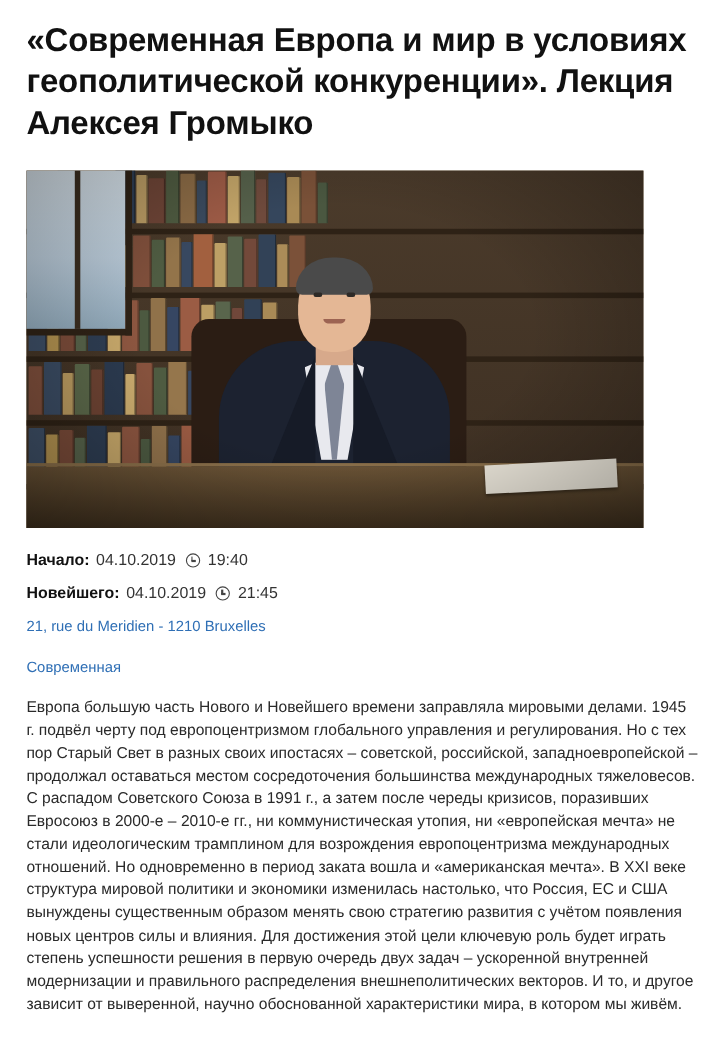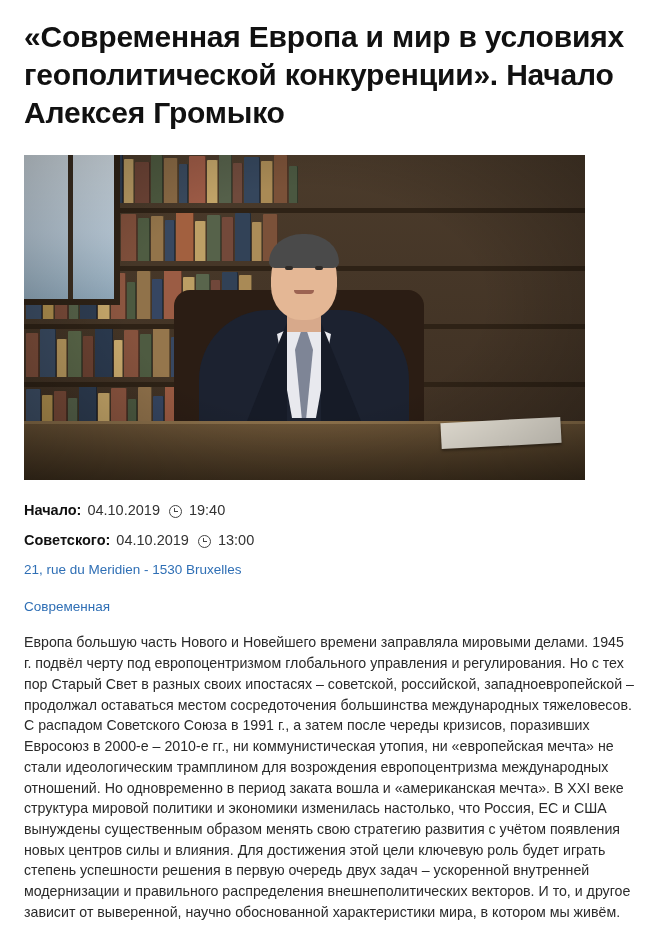--- a/index.html
+++ b/index.html
@@ -190,21 +190,21 @@
   }
   
   .meta {
     margin-top: 22px;
     font-size: 14.5px;
     color: #222222;
   }
   .meta-row {
     margin-bottom: 14px;
     display: flex;
-    align-items: center;
+    align-items: flex-start;
     gap: 6px;
   }
   .meta-label {
     font-weight: bold;
     color: #111111;
   }
   .meta-value { color: #333333; }
   .clock {
     display: inline-block;
     width: 11px; height: 11px;
@@ -240,21 +240,21 @@
     color: #2a2a2a;
     text-align: left;
   }
   .body-text p { margin: 0 0 0 0; }
 </style>
 </head>
 <body>
 
 <div class="page">
 
-  <h1 class="title">«Современная Европа и мир в условиях геополитической конкуренции». Начало Алексея Громыко</h1>
+  <h1 class="title">«Современная Европа и мир в условиях геополитической конкуренции». Лекция Алексея Громыко</h1>
 
   <div class="hero" role="img">
     <div class="shelf-bg"></div>
 
     <div class="shelf-row" style="top:0px;">
       <div class="books">
         <span class="book" style="width:14px;height:46px;background:#7d4a3a;"></span>
         <span class="book" style="width:10px;height:42px;background:#caa45c;"></span>
         <span class="book" style="width:16px;height:48px;background:#43566e;"></span>
         <span class="book" style="width:9px;height:40px;background:#8e7a52;"></span>
@@ -381,26 +381,26 @@
   </div>
 
   <div class="meta">
     <div class="meta-row">
       <span class="meta-label">Начало:</span>
       <span class="meta-value">04.10.2019</span>
       <span class="clock"></span>
       <span class="meta-value">19:40</span>
     </div>
     <div class="meta-row">
-      <span class="meta-label">Советского:</span>
+      <span class="meta-label">Новейшего:</span>
       <span class="meta-value">04.10.2019</span>
       <span class="clock"></span>
-      <span class="meta-value">13:00</span>
-    </div>
-    <div class="address">21, rue du Meridien - 1530 Bruxelles</div>
+      <span class="meta-value">21:45</span>
+    </div>
+    <div class="address">21, rue du Meridien - 1210 Bruxelles</div>
     <a class="reg-link" href="#">Современная</a>
   </div>
 
   <div class="body-text">
     <p>Европа большую часть Нового и Новейшего времени заправляла мировыми делами. 1945 г. подвёл черту под европоцентризмом глобального управления и регулирования. Но с тех пор Старый Свет в разных своих ипостасях – советской, российской, западноевропейской – продолжал оставаться местом сосредоточения большинства международных тяжеловесов. С распадом Советского Союза в 1991 г., а затем после череды кризисов, поразивших Евросоюз в 2000-е – 2010-е гг., ни коммунистическая утопия, ни «европейская мечта» не стали идеологическим трамплином для возрождения европоцентризма международных отношений. Но одновременно в период заката вошла и «американская мечта». В XXI веке структура мировой политики и экономики изменилась настолько, что Россия, ЕС и США вынуждены существенным образом менять свою стратегию развития с учётом появления новых центров силы и влияния. Для достижения этой цели ключевую роль будет играть степень успешности решения в первую очередь двух задач – ускоренной внутренней модернизации и правильного распределения внешнеполитических векторов. И то, и другое зависит от выверенной, научно обоснованной характеристики мира, в котором мы живём.</p>
   </div>
 
 </div>
 
 </body></html>

